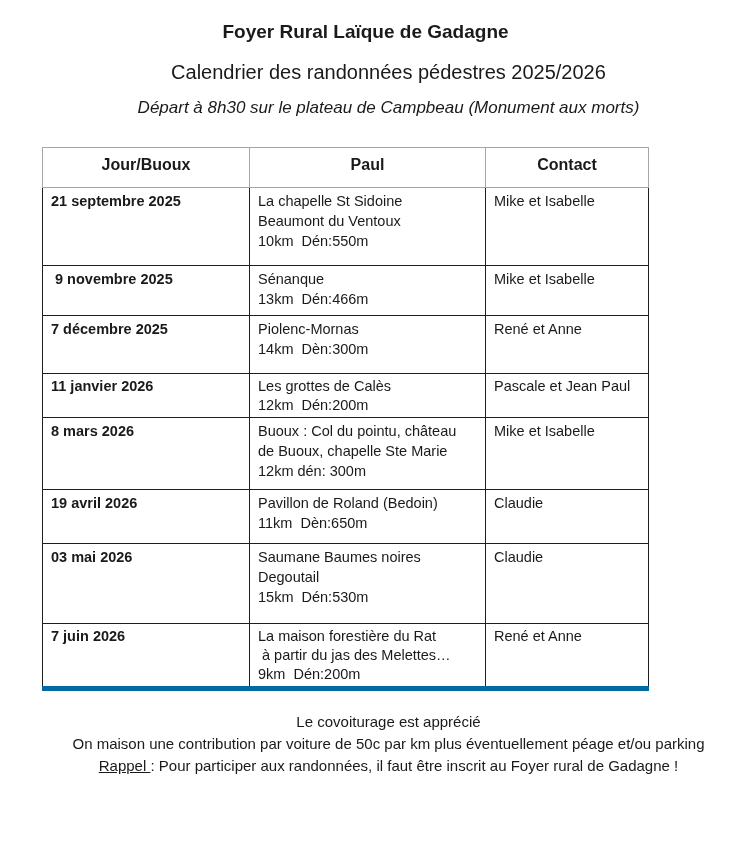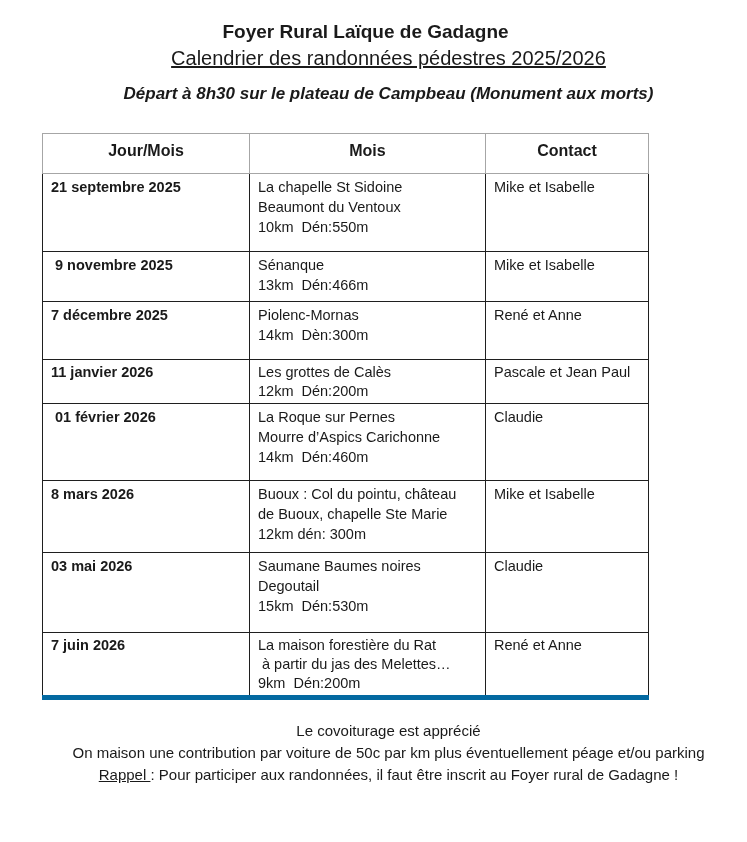--- a/index.html
+++ b/index.html
@@ -11,25 +11,24 @@
     overflow:hidden;
   }
   .titles { text-align:center; }
   .doc-title {
     font-size:19px; line-height:23px; font-weight:bold;
     margin:20px 28px 0 0;
     padding-left:12px;
   }
   .doc-subtitle {
     font-size:20px; line-height:24px; font-weight:normal;
-    margin:3px 0 0 30px;
-    text-decoration:underline;
+    margin:17px 0 0 30px;
   }
   .departure-note {
-    font-size:17px; line-height:21px; font-weight:bold; font-style:italic;
+    font-size:17px; line-height:21px; font-weight:normal; font-style:italic;
     margin:13px 0 0 30px;
   }
   table.cal {
     border-collapse:collapse; table-layout:fixed;
     width:606px; margin:29px 0 0 42px;
   }
   .col-date { width:207px; }
   .col-lieu { width:236px; }
   .col-contact { width:163px; }
   table.cal th {
@@ -73,22 +72,22 @@
   </div>
 
   <table class="cal">
     <colgroup>
       <col class="col-date">
       <col class="col-lieu">
       <col class="col-contact">
     </colgroup>
     <thead>
       <tr class="hhdr">
-        <th>Jour/Mois</th>
-        <th>Mois</th>
+        <th>Jour/Buoux</th>
+        <th>Paul</th>
         <th>Contact</th>
       </tr>
     </thead>
     <tbody>
       <tr class="h78">
         <td class="date-cell">21 septembre 2025</td>
         <td class="lieu-cell">La chapelle St Sidoine
 Beaumont du Ventoux
 10km  Dén:550m</td>
         <td class="contact-cell">Mike et Isabelle</td>
@@ -104,32 +103,31 @@
         <td class="lieu-cell">Piolenc-Mornas
 14km  Dèn:300m</td>
         <td class="contact-cell">René et Anne</td>
       </tr>
       <tr class="h40 tight">
         <td class="date-cell">11 janvier 2026</td>
         <td class="lieu-cell">Les grottes de Calès
 12km  Dén:200m</td>
         <td class="contact-cell">Pascale et Jean Paul</td>
       </tr>
-      <tr class="h77">
-        <td class="date-cell"> 01 février 2026</td>
-        <td class="lieu-cell">La Roque sur Pernes
-Mourre d’Aspics Carichonne
-14km  Dén:460m</td>
-        <td class="contact-cell">Claudie</td>
-      </tr>
       <tr class="h72">
         <td class="date-cell">8 mars 2026</td>
         <td class="lieu-cell small-text">Buoux : Col du pointu, château de Buoux, chapelle Ste Marie
 12km dén: 300m</td>
         <td class="contact-cell">Mike et Isabelle</td>
+      </tr>
+      <tr class="h54">
+        <td class="date-cell">19 avril 2026</td>
+        <td class="lieu-cell">Pavillon de Roland (Bedoin)
+11km  Dèn:650m</td>
+        <td class="contact-cell">Claudie</td>
       </tr>
       <tr class="h80">
         <td class="date-cell">03 mai 2026</td>
         <td class="lieu-cell">Saumane Baumes noires
 Degoutail
 15km  Dén:530m</td>
         <td class="contact-cell">Claudie</td>
       </tr>
       <tr class="h59 tight">
         <td class="date-cell">7 juin 2026</td>

